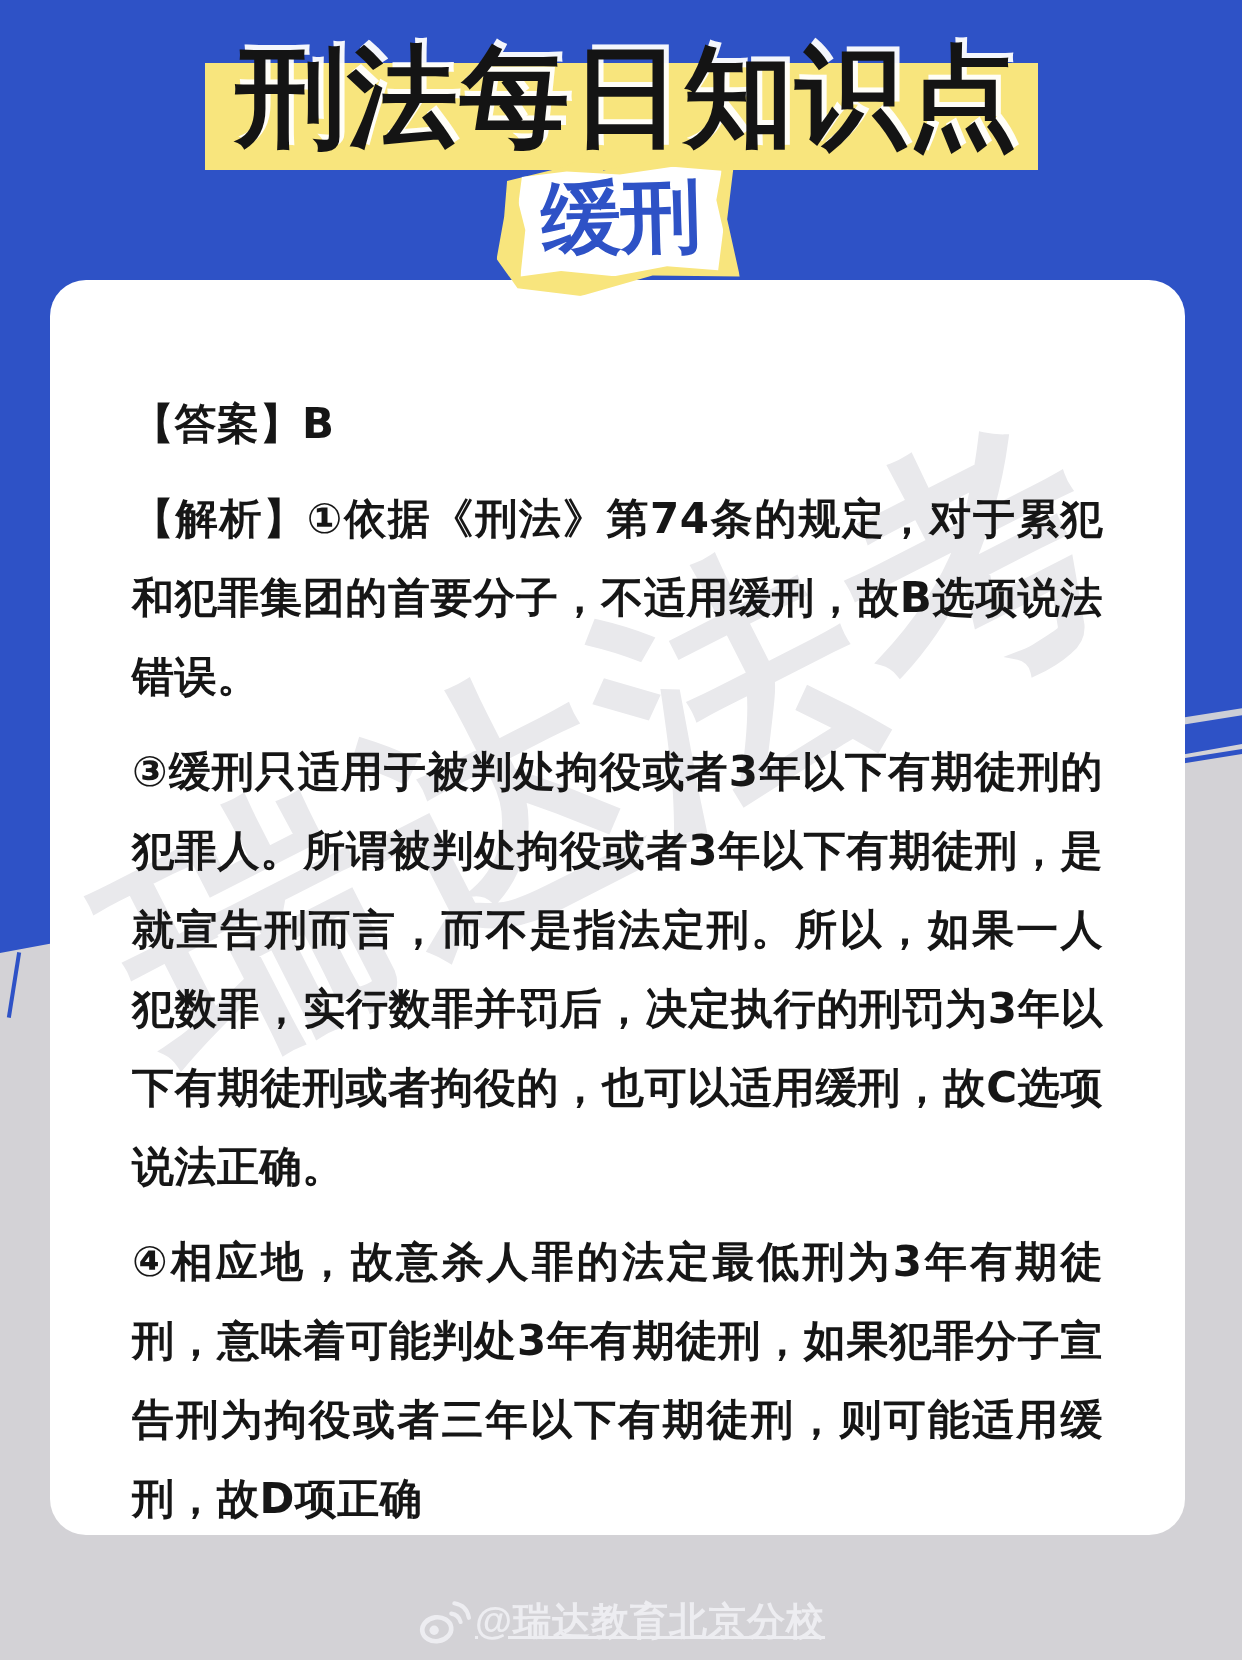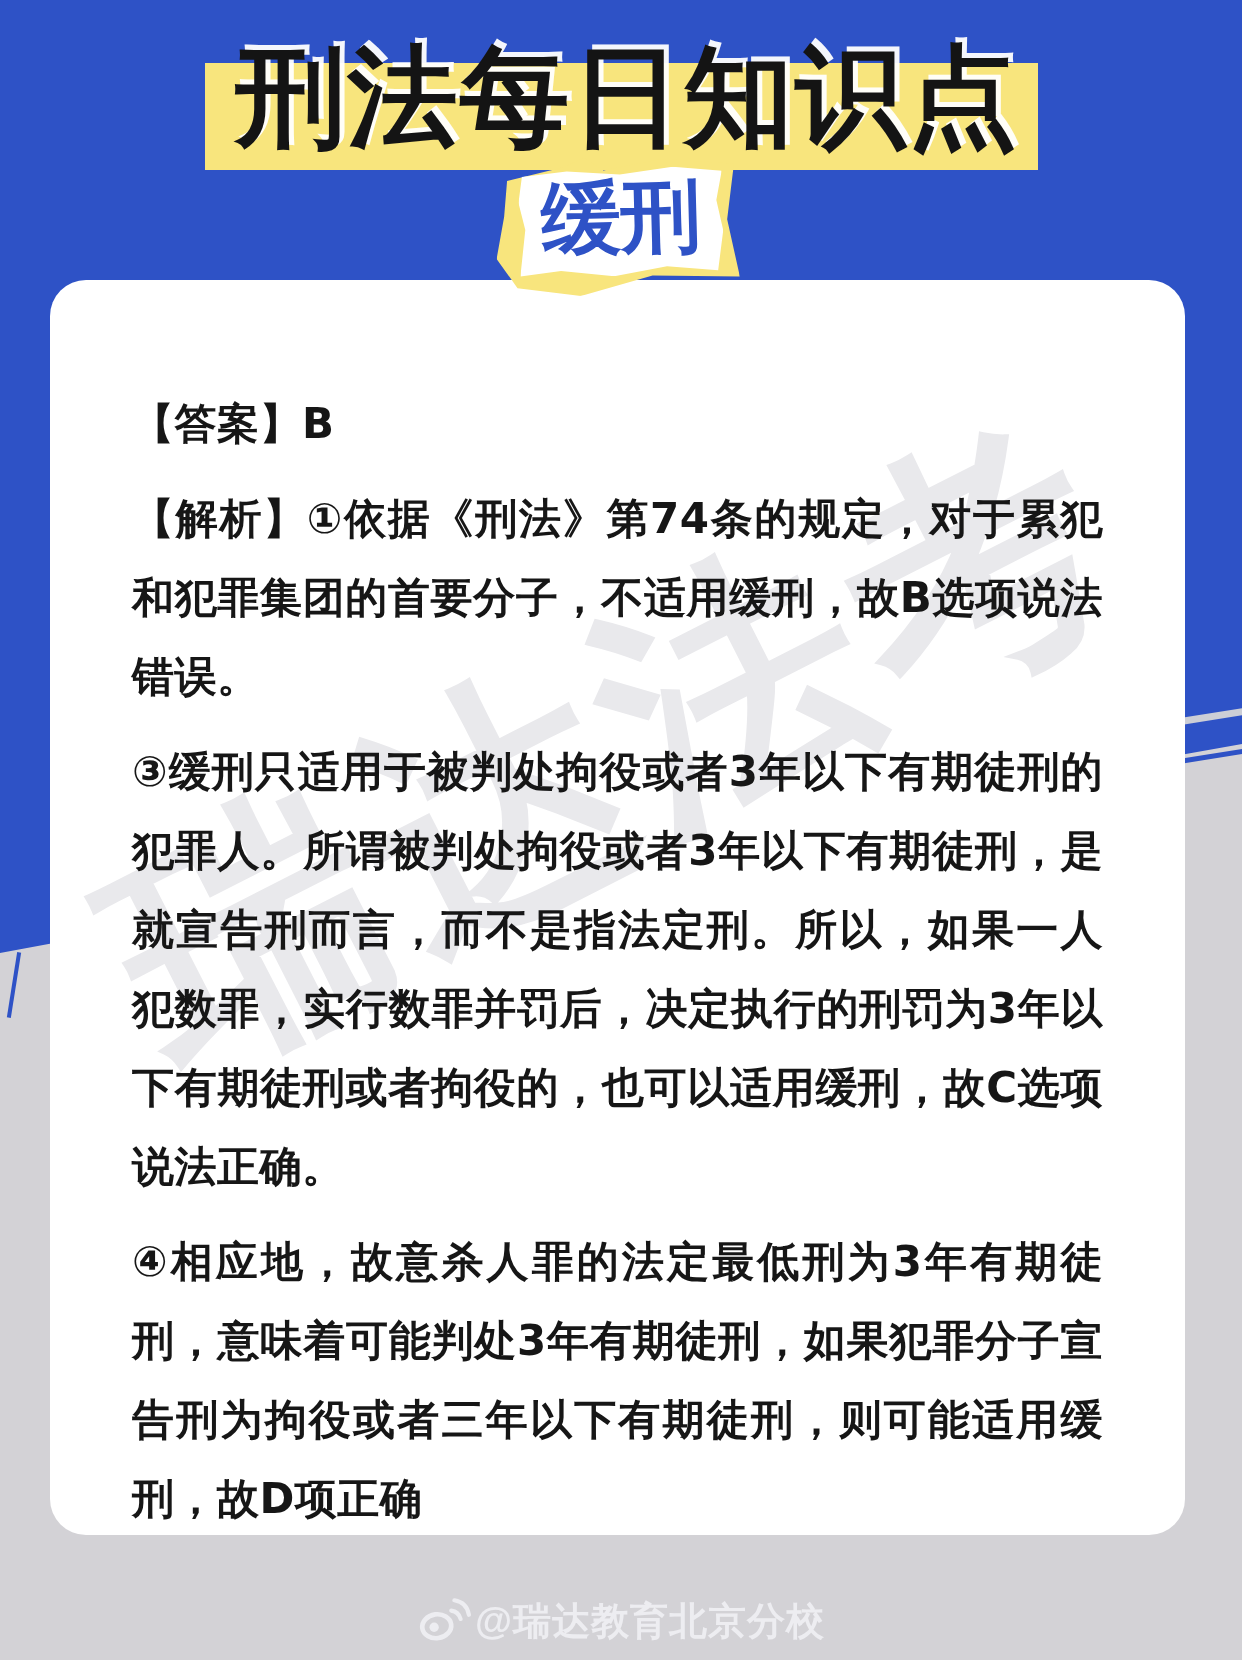--- a/index.html
+++ b/index.html
@@ -76,22 +76,23 @@
   }
   .card-body{position:relative;z-index:1;padding:88px 66px 0 66px;}
   .line{
     margin:16px;font-size:42px;line-height:79px;font-weight:600;
     color:var(--ink);text-align:justify;letter-spacing:0.5px;
     font-family:"DejaVu Sans","Liberation Sans",sans-serif;
   }
   
   .footer{
     position:absolute;left:0;right:0;top:1596px;
-    display:flex;align-items:flex-start;justify-content:center;gap:4px;
+    display:flex;align-items:flex-end;justify-content:center;gap:4px;
     color:var(--footer-text);
+    text-decoration:underline;
   }
   .weibo svg{width:54px;height:48px;display:block;}
   .handle{font-size:38px;font-weight:600;letter-spacing:1px;white-space:nowrap;}
 </style>
 </head>
 <body>
 
 <div class="page">
 
   <div class="blue-bg"></div>

